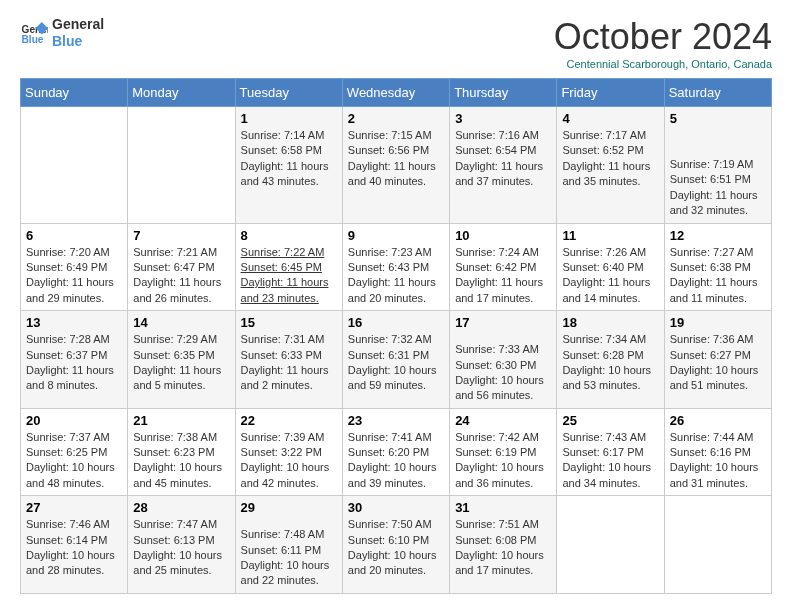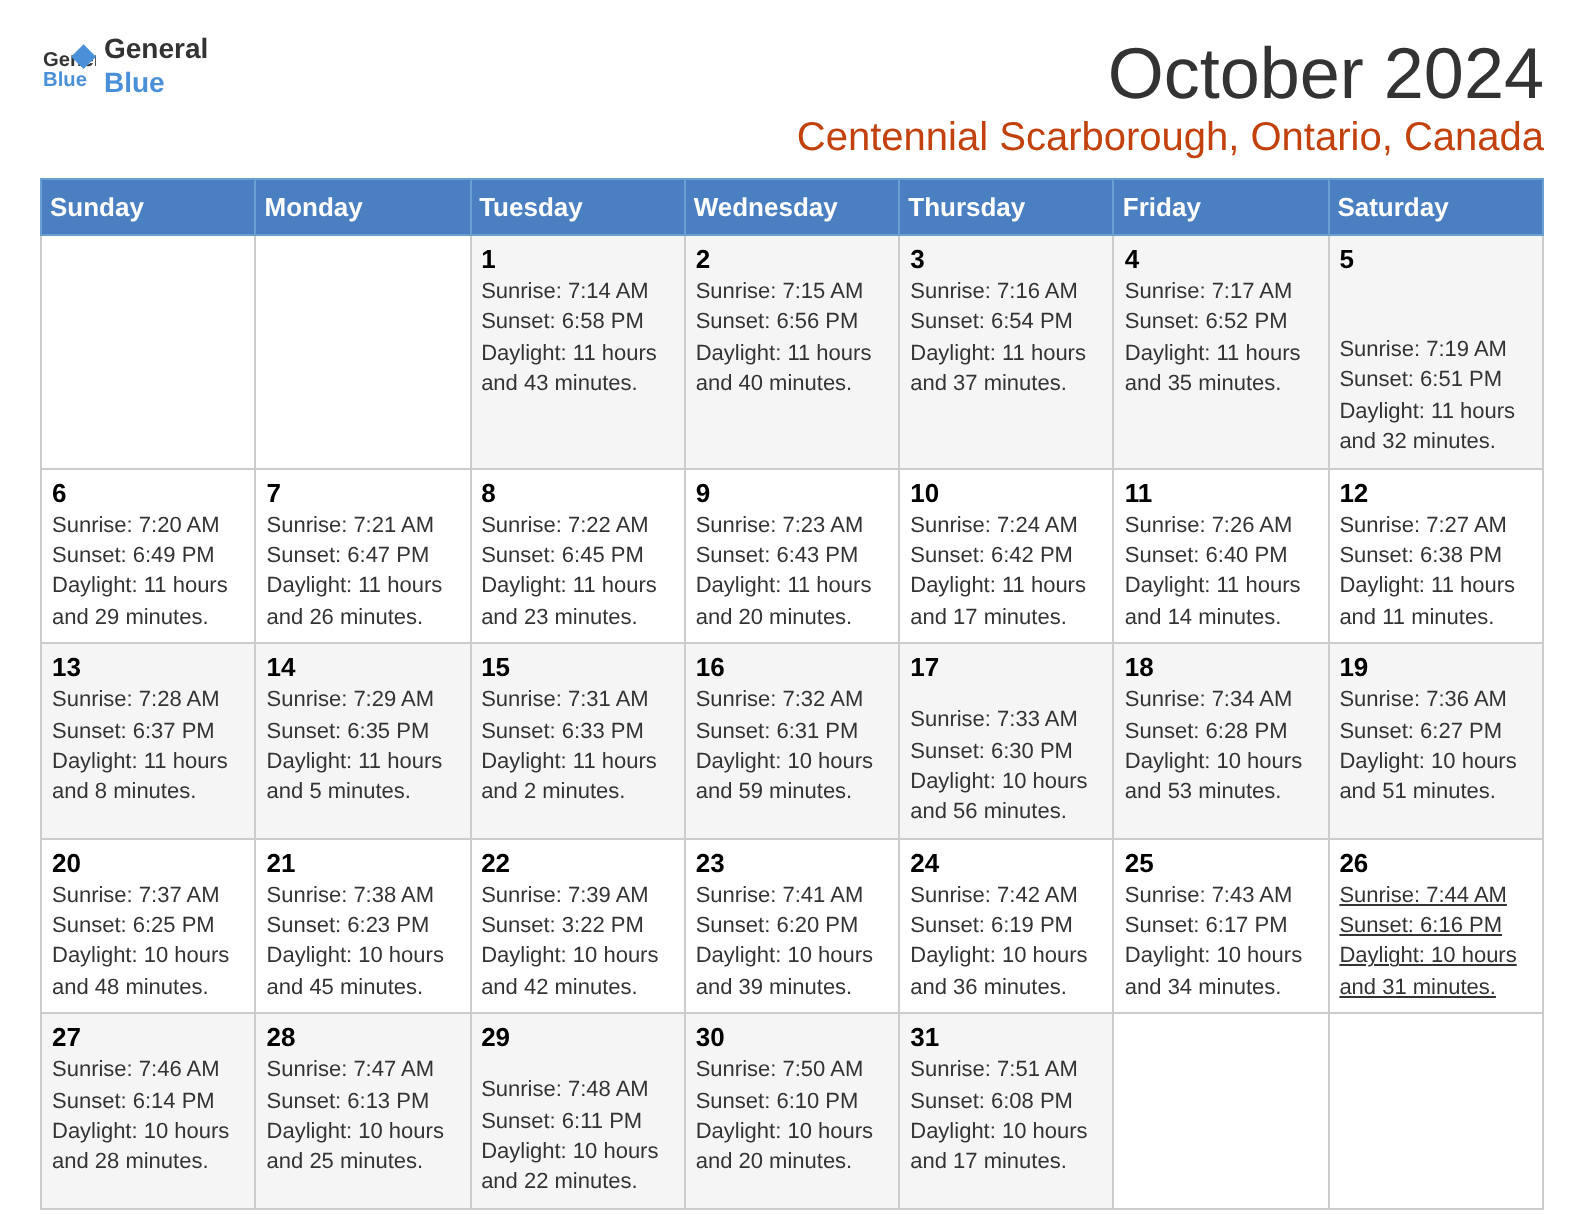--- a/index.html
+++ b/index.html
@@ -28,35 +28,35 @@
     .title-block {
       text-align: right;
     }
     .month-title {
       font-size: 36px;
       font-weight: normal;
       color: #333;
       text-align: right;
     }
     .location-title {
-      font-size: 20px;
-      color: #c2410c;
+      font-size: 11px;
+      color: #0f766e;
     }
     table {
       width: 100%;
       border-collapse: collapse;
       font-size: 11px;
     }
     thead tr th {
       background-color: #4a7fc1;
       color: #fff;
       padding: 6px 4px;
       text-align: left;
       font-size: 13px;
-      font-weight: bold;
+      font-weight: normal;
       border: 1px solid #6a9fd1;
     }
     tbody tr td {
       border: 1px solid #ccc;
       padding: 4px 5px;
       vertical-align: top;
       height: 78px;
       width: calc(100% / 7);
       background: #fff;
     }
@@ -154,21 +154,21 @@
 Daylight: 11 hours and 29 minutes.</div>
         </td>
         <td>
           <span class="day-num">7</span>
           <div class="day-info" style="white-space: pre-line;">Sunrise: 7:21 AM
 Sunset: 6:47 PM
 Daylight: 11 hours and 26 minutes.</div>
         </td>
         <td>
           <span class="day-num">8</span>
-          <div class="day-info" style="white-space: pre-line;">Sunrise: 7:22 AM
+          <div class="day-info" style="white-space: pre-line; text-decoration: underline;">Sunrise: 7:22 AM
 Sunset: 6:45 PM
 Daylight: 11 hours and 23 minutes.</div>
         </td>
         <td>
           <span class="day-num">9</span>
           <div class="day-info" style="white-space: pre-line;">Sunrise: 7:23 AM
 Sunset: 6:43 PM
 Daylight: 11 hours and 20 minutes.</div>
         </td>
         <td>
@@ -266,21 +266,21 @@
 Daylight: 10 hours and 36 minutes.</div>
         </td>
         <td>
           <span class="day-num">25</span>
           <div class="day-info" style="white-space: pre-line;">Sunrise: 7:43 AM
 Sunset: 6:17 PM
 Daylight: 10 hours and 34 minutes.</div>
         </td>
         <td>
           <span class="day-num">26</span>
-          <div class="day-info" style="white-space: pre-line; text-decoration: underline;">Sunrise: 7:44 AM
+          <div class="day-info" style="white-space: pre-line;">Sunrise: 7:44 AM
 Sunset: 6:16 PM
 Daylight: 10 hours and 31 minutes.</div>
         </td>
       </tr>
       <tr>
         <td>
           <span class="day-num">27</span>
           <div class="day-info" style="white-space: pre-line;">Sunrise: 7:46 AM
 Sunset: 6:14 PM
 Daylight: 10 hours and 28 minutes.</div>

